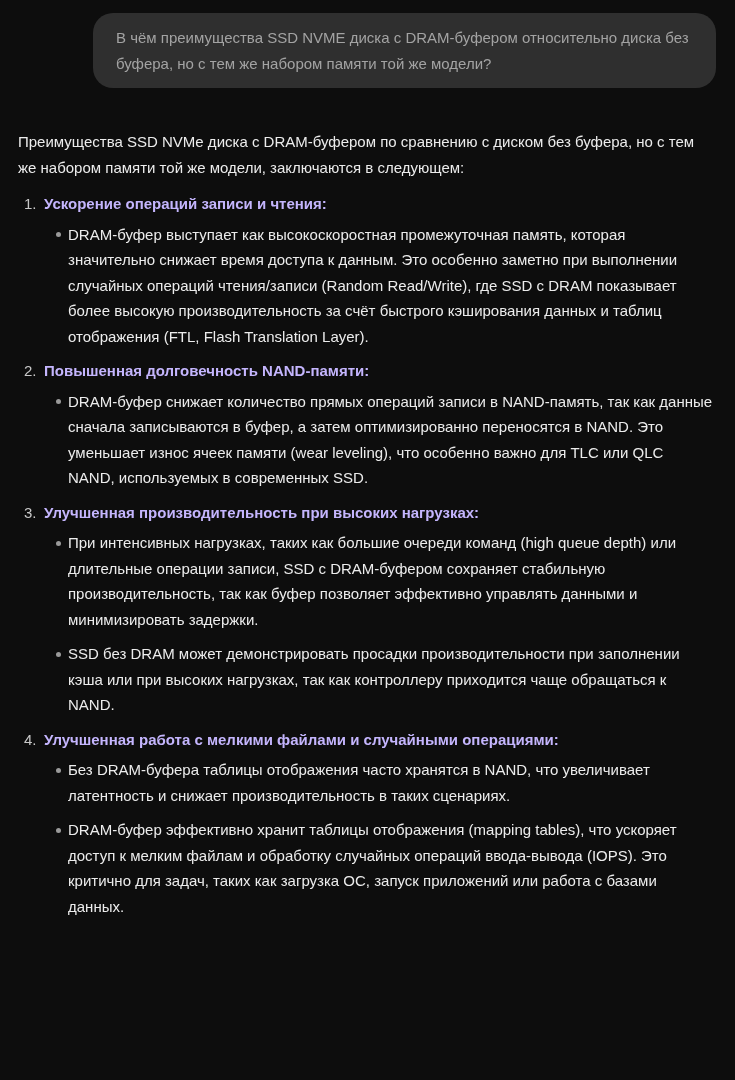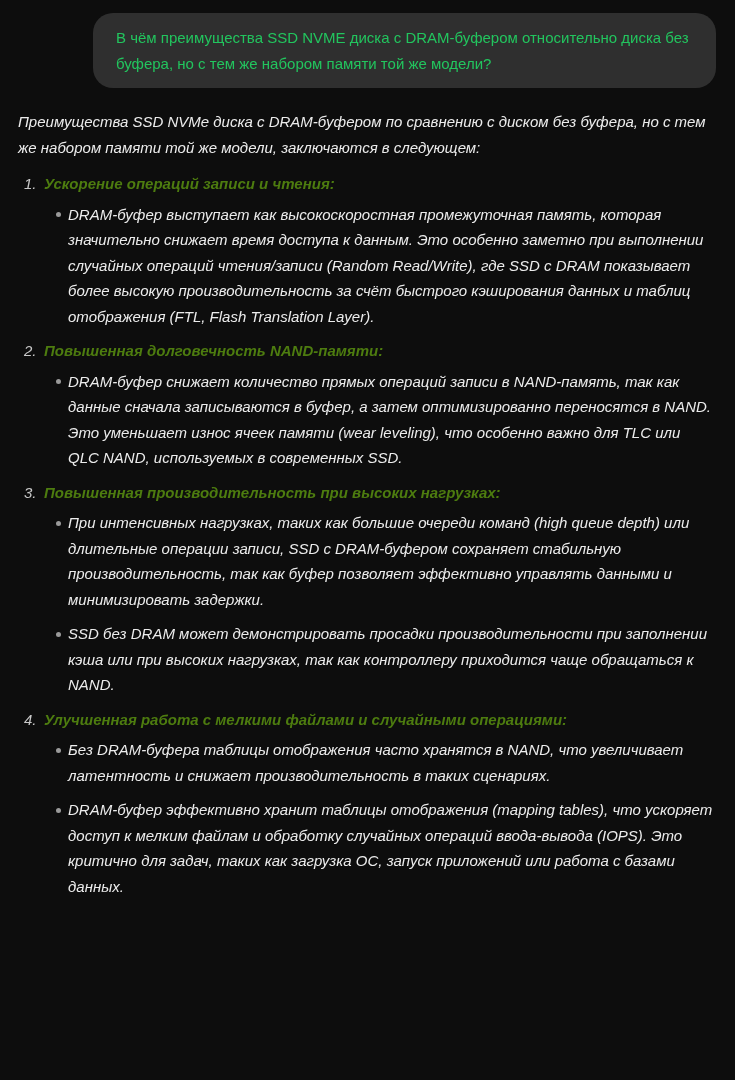--- a/index.html
+++ b/index.html
@@ -19,30 +19,29 @@
     line-height: 25.5px;
     -webkit-font-smoothing: antialiased;
   }
   .user-row {
     display: flex;
     justify-content: flex-end;
     padding: 13px 19px 0 19px;
   }
   .bubble {
     background: #2f2f2f;
-    color: #22c55e;
+    color: #a3a3a3;
     border-radius: 20px;
     padding: 12px 23px;
     max-width: 577px;
     box-sizing: content-box;
   }
   .assistant {
-    margin-top: 21px;
+    margin-top: 41px;
     padding: 0 22px 0 18px;
-    font-style: italic;
   }
   .intro {
     margin: 0 0 11px 0;
   }
   .item {
     margin: 0 0 6px 0;
   }
   .item-head {
     display: flex;
     align-items: baseline;
@@ -50,21 +49,21 @@
     margin: 0 0 5px 0;
   }
   .item-num {
     width: 20px;
     flex-shrink: 0;
     color: #c8c8c8;
     font-weight: 400;
   }
   .item-title {
     font-weight: 700;
-    color: #4d7c0f;
+    color: #c4b5fd;
   }
   .bullet {
     position: relative;
     padding-left: 50px;
     margin: 0 0 9px 0;
   }
   .bullet-dot {
     position: absolute;
     left: 38px;
     top: 10.5px;
@@ -110,21 +109,21 @@
       </div>
       <div class="bullet">
         <span class="bullet-dot"></span>
         <p class="bullet-text">DRAM-буфер снижает количество прямых операций записи в NAND-память, так как данные сначала записываются в буфер, а затем оптимизированно переносятся в NAND. Это уменьшает износ ячеек памяти (wear leveling), что особенно важно для TLC или QLC NAND, используемых в современных SSD.</p>
       </div>
     </div>
 
     <div class="item">
       <div class="item-head">
         <span class="item-num">3.</span>
-        <span class="item-title">Повышенная производительность при высоких нагрузках:</span>
+        <span class="item-title">Улучшенная производительность при высоких нагрузках:</span>
       </div>
       <div class="bullet">
         <span class="bullet-dot"></span>
         <p class="bullet-text">При интенсивных нагрузках, таких как большие очереди команд (high queue depth) или длительные операции записи, SSD с DRAM-буфером сохраняет стабильную производительность, так как буфер позволяет эффективно управлять данными и минимизировать задержки.</p>
       </div>
       <div class="bullet">
         <span class="bullet-dot"></span>
         <p class="bullet-text">SSD без DRAM может демонстрировать просадки производительности при заполнении кэша или при высоких нагрузках, так как контроллеру приходится чаще обращаться к NAND.</p>
       </div>
     </div>

